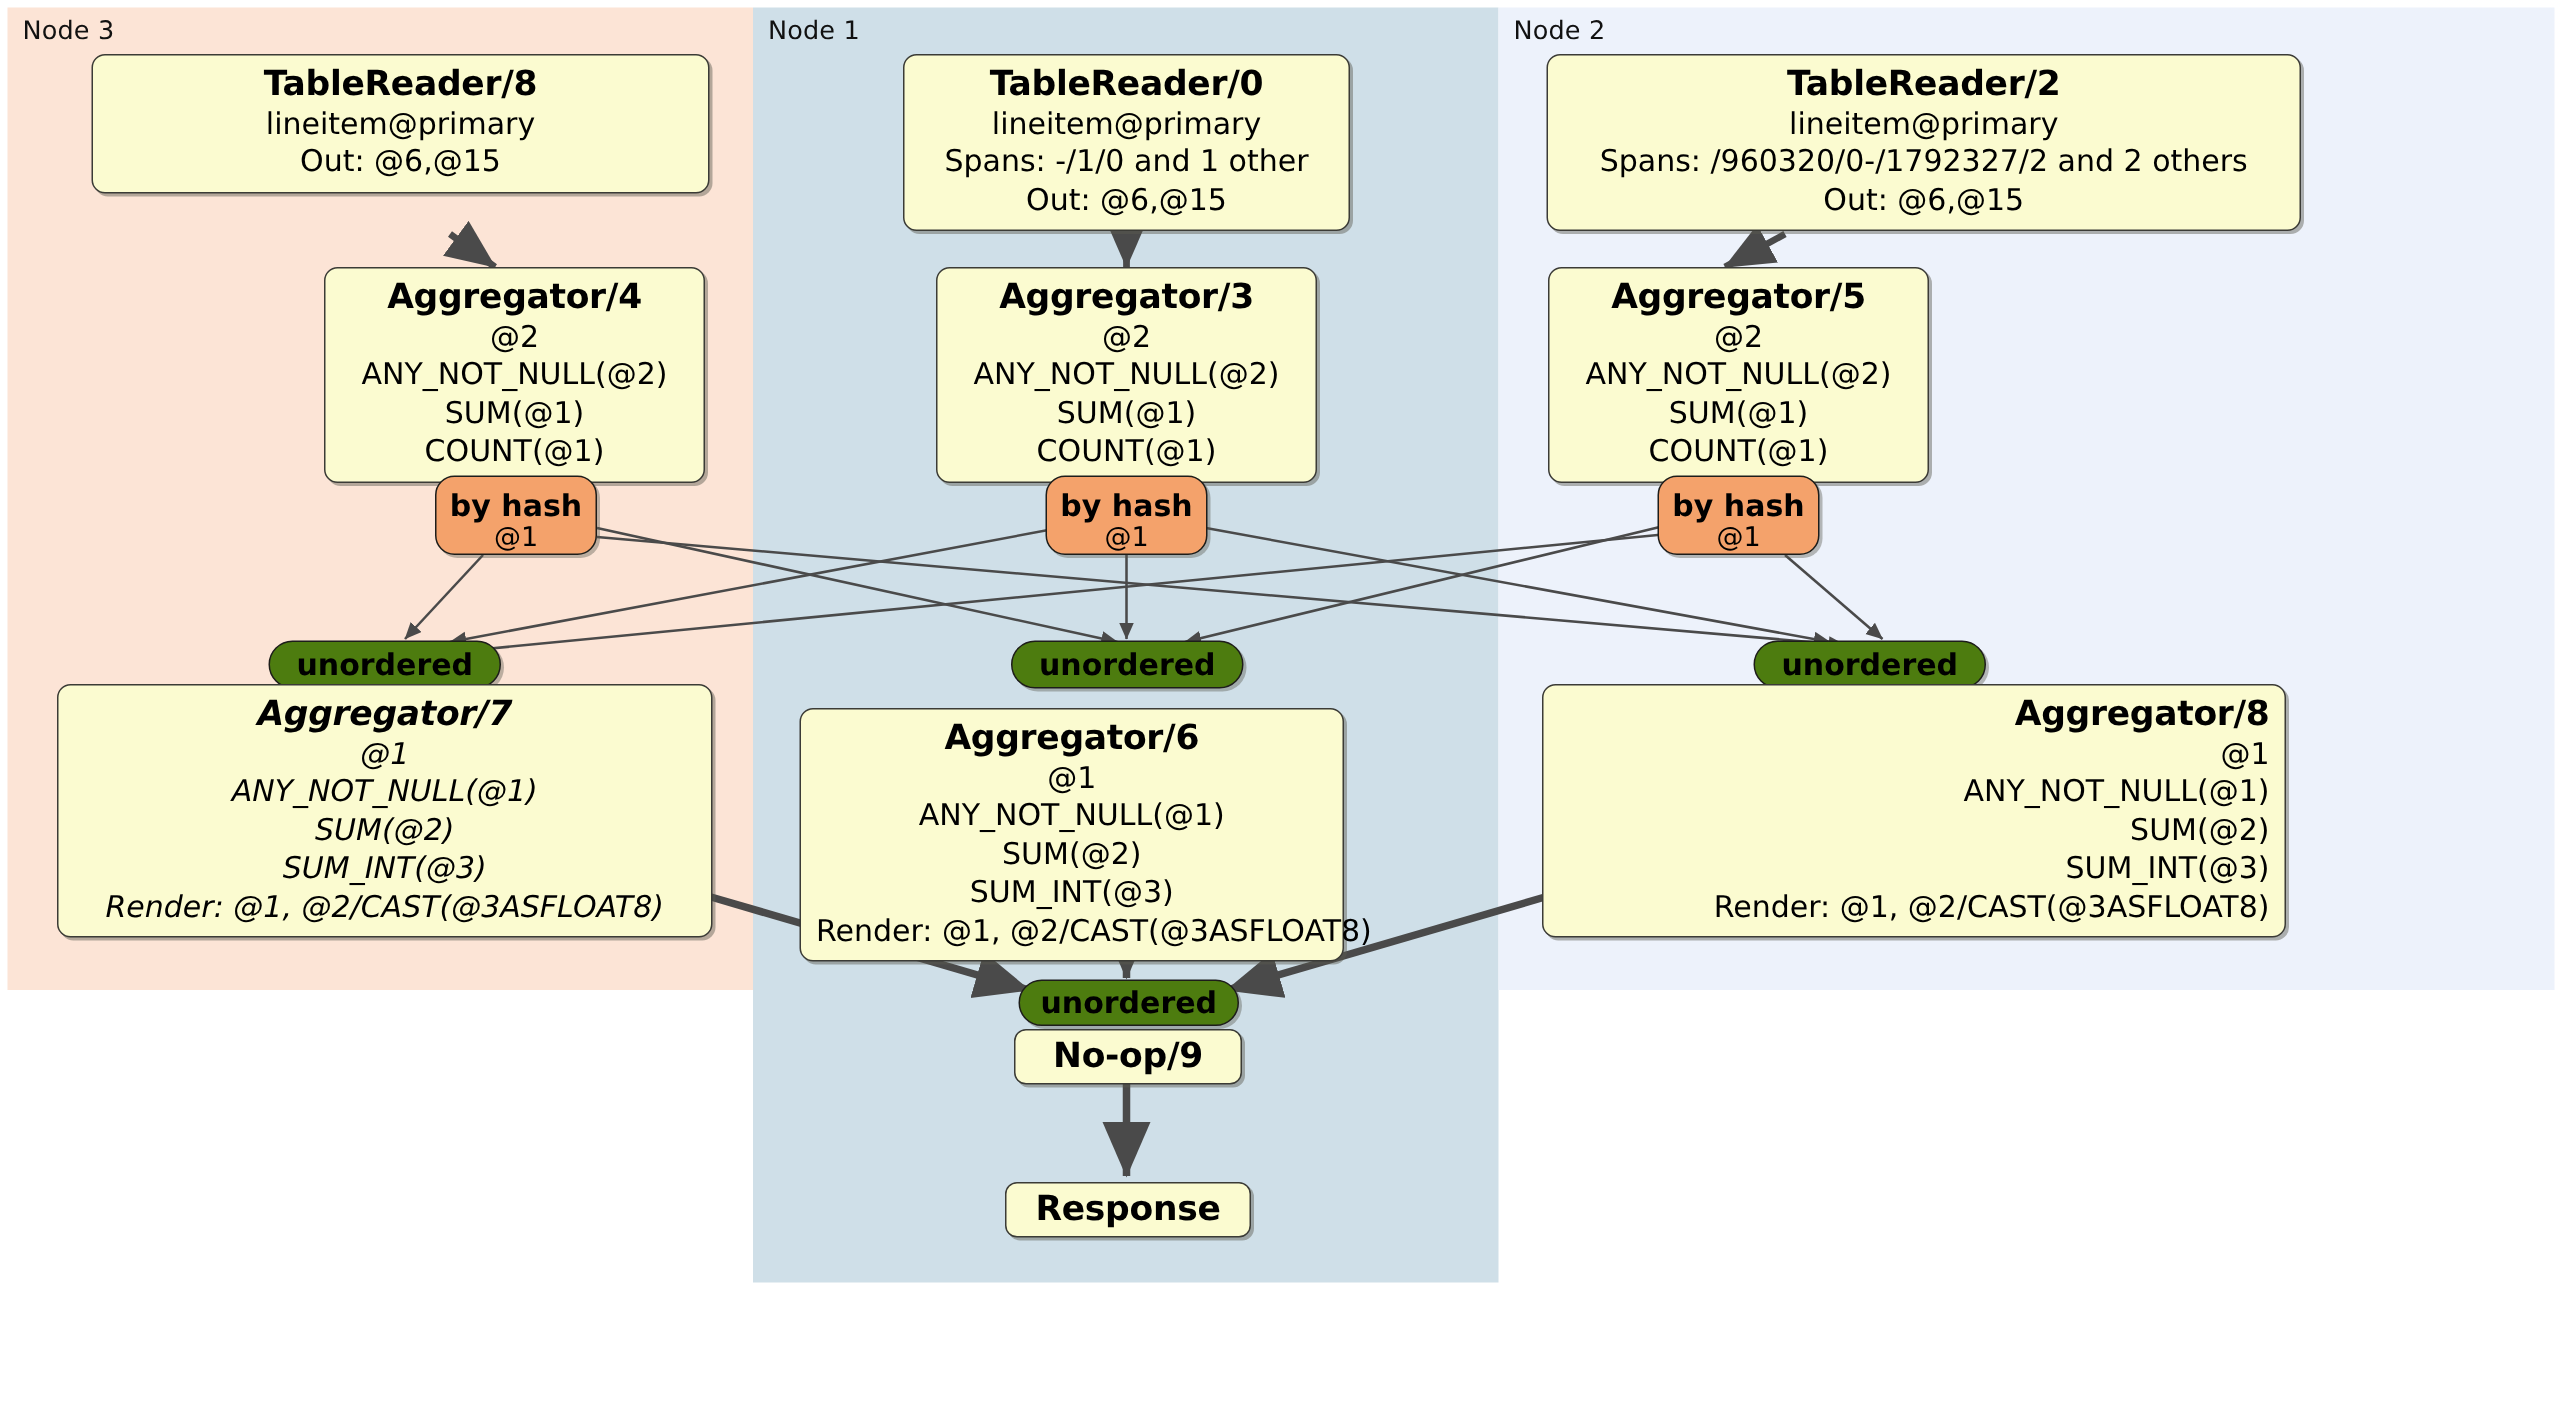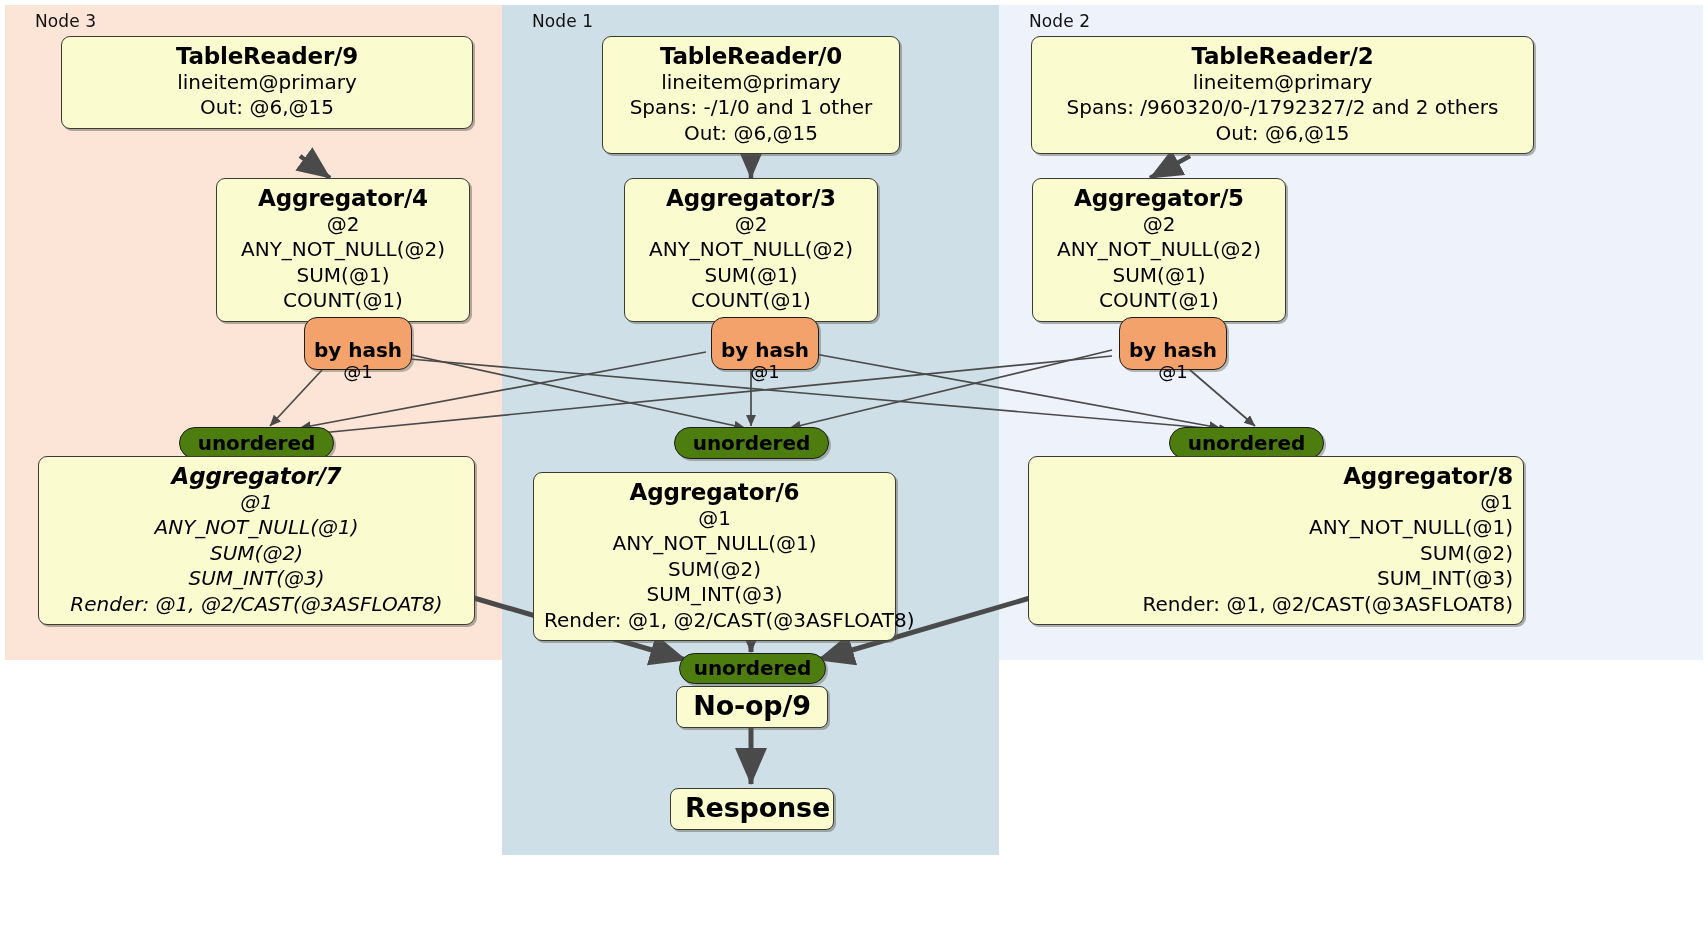--- a/index.html
+++ b/index.html
@@ -8,21 +8,20 @@
     width:1708px;height:940px;position:relative;overflow:hidden;
   }
   #stage{position:absolute;left:0;top:0;width:1708px;height:940px;}
 
   
   .panel{position:absolute;box-sizing:border-box;}
   .panel-label{
     position:absolute;left:10px;top:6px;
     font-size:17px;color:#111;letter-spacing:.1px;
     white-space:nowrap;
-    margin-left:20px;
   }
 
   
   #edges{position:absolute;left:0;top:0;width:1708px;height:940px;
          pointer-events:none;}
 
   
   .proc{
     position:absolute;box-sizing:border-box;
     background:#fbfbd0;
@@ -32,38 +31,37 @@
     text-align:center;
     padding:5px 10px 7px 10px;
     color:#000;
     line-height:1.30;
   }
   .proc .title{font-weight:bold;font-size:23px;letter-spacing:-.2px;
                line-height:1.22;}
   .proc .line{font-size:20px;line-height:1.27;white-space:nowrap;}
 
   .proc.small{padding:3px 14px 4px 14px;border-radius:8px;}
-  .proc.small .title{font-size:27px;}
+  .proc.small .title{font-size:23px;}
 
   
   .badge{
     position:absolute;box-sizing:border-box;
     border:1.8px solid #1d1d1a;
     text-align:center;
     color:#000;
     box-shadow:2px 2px 0 rgba(90,90,80,.40);
   }
   .badge .b1{font-weight:bold;font-size:20px;line-height:1.15;}
   .badge .b2{font-size:18px;line-height:1.15;}
 
   .badge.hash{
     background:#f4a26b;
     border-radius:13px;
-    padding-top:21px;
-    margin-left:14px;
+    padding-top:8px;
   }
   .badge.unordered{
     background:#4d7c0f;
     border-radius:16px;
     display:flex;align-items:center;justify-content:center;
   }
 </style>
 </head>
 <body>
 
@@ -112,21 +110,21 @@
     <path d="M1190,370 L1255,426" stroke="#4a4a4a" stroke-width="1.7" fill="none" marker-end="url(#ahb)"></path>
 
     <path d="M474,598 L686,660" stroke="#4a4a4a" stroke-width="5" fill="none" marker-end="url(#ah)"></path>
     <path d="M751,624 L751,652" stroke="#4a4a4a" stroke-width="5" fill="none" marker-end="url(#ah)"></path>
     <path d="M1030,598 L818,660" stroke="#4a4a4a" stroke-width="5" fill="none" marker-end="url(#ah)"></path>
 
     <path d="M751,722 L751,784" stroke="#4a4a4a" stroke-width="5" fill="none" marker-end="url(#ah)"></path>
   </svg>
 
   <div class="proc" style="left:61px;top:36px;width:412px;">
-    <div class="title">TableReader/9</div>
+    <div class="title">TableReader/8</div>
     <div class="line">lineitem@primary</div>
     <div class="line">Out: @6,@15</div>
   </div>
 
   <div class="proc" style="left:602px;top:36px;width:298px;">
     <div class="title">TableReader/0</div>
     <div class="line">lineitem@primary</div>
     <div class="line">Spans: -/1/0 and 1 other</div>
     <div class="line">Out: @6,@15</div>
   </div>

